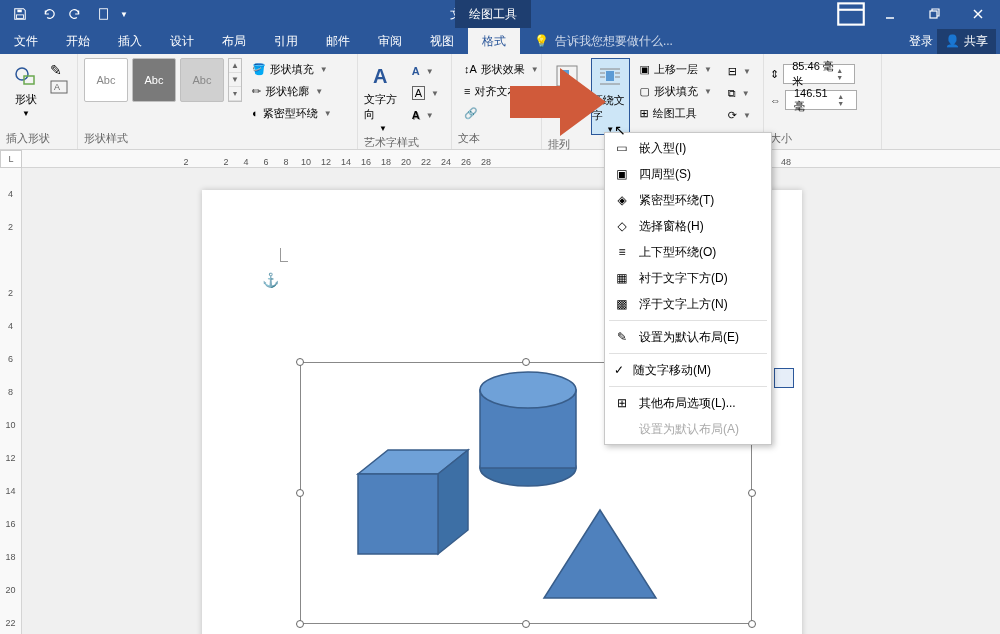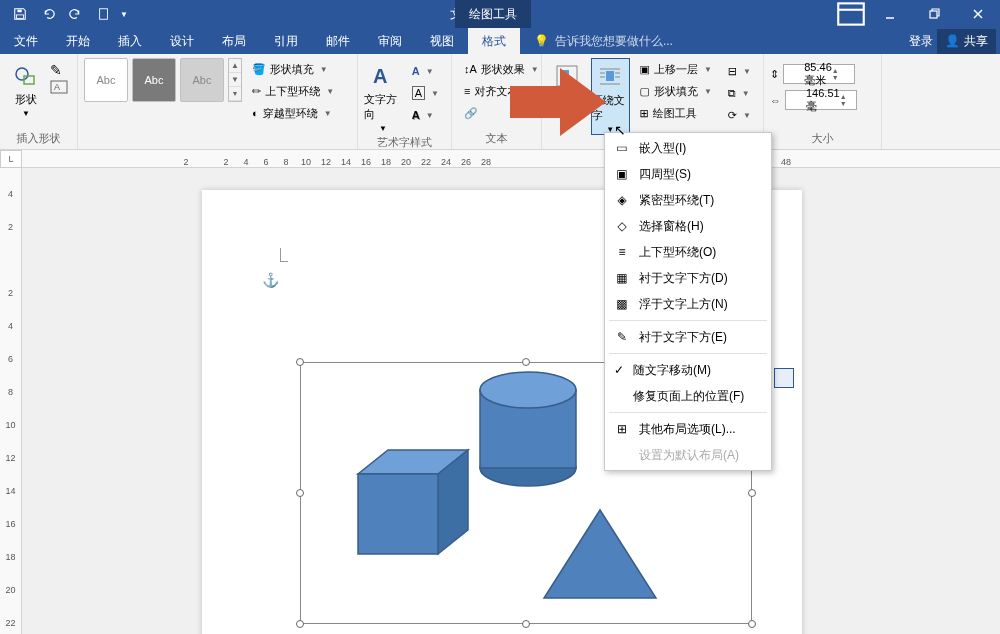--- a/index.html
+++ b/index.html
@@ -22,34 +22,34 @@
 .tab { padding:0 14px; display:flex; align-items:center; cursor:pointer; }
 .tab.active { background:#f3f3f3; color:#2b579a; }
 .tell-me { display:flex; align-items:center; gap:6px; color:#cfd9ea; padding-left:14px; flex:1;}
 .tab-right { display:flex; align-items:center; padding-right:4px; gap:4px;}
 .share-btn { background:#1e3e70; padding:4px 8px; display:flex; align-items:center; gap:4px;}
 
 
 .ribbon { height:96px; background:#f3f3f3; border-bottom:1px solid #d4d4d4; display:flex; }
 .group { border-right:1px solid #e0e0e0; padding:4px 6px 0 6px; display:flex; flex-direction:column; }
 .group-body { flex:1; display:flex; align-items:flex-start; gap:4px;}
-.group-label { text-align:center; font-size:11px; color:#666; padding:2px 0 3px 0; position:relative;}
+.group-label { text-align:left; font-size:11px; color:#666; padding:2px 0 3px 0; position:relative;}
 
 .big-btn { width:40px; display:flex; flex-direction:column; align-items:center; gap:2px; font-size:11px; padding-top:4px; cursor:pointer;}
 .big-btn .ico { width:28px; height:28px; display:flex; align-items:center; justify-content:center;}
 .small-btn { height:22px; padding:0 6px; display:flex; align-items:center; gap:4px; font-size:11px; cursor:pointer; white-space:nowrap;}
 .small-btn .dd { font-size:8px; color:#666; margin-left:2px;}
 .gallery { display:flex; gap:4px; align-items:center;}
 .swatch { width:44px; height:44px; border:1px solid #c0c0c0; background:#fff; display:flex; align-items:center; justify-content:center; font-size:11px; color:#888; border-radius:2px;}
 .swatch.dark { background:#7a7a7a; color:#fff;}
 .swatch.mid { background:#d0d0d0; }
 .gal-scroll{ width:14px; height:44px; border:1px solid #c0c0c0; display:flex; flex-direction:column;}
 .gal-scroll div{flex:1; display:flex; align-items:center; justify-content:center; font-size:8px; color:#666; border-bottom:1px solid #ddd;}
 .spin-box { display:flex; align-items:center; gap:4px; font-size:11px;}
-.spin-input { width:72px; height:20px; border:1px solid #ababab; background:#fff; padding:0 20px; font-size:11px; display:flex; align-items:center; justify-content:space-between;}
+.spin-input { width:72px; height:20px; border:1px solid #ababab; background:#fff; padding:0 8px; font-size:11px; display:flex; align-items:center; justify-content:space-between;}
 .spin-arrows{ width:12px; display:flex; flex-direction:column; font-size:7px; color:#666;}
 .vcol { display:flex; flex-direction:column; }
 
 
 .ruler-corner { position:absolute; left:0; top:150px; width:22px; height:18px; background:#fff; border:1px solid #ccc; font-size:9px; display:flex; align-items:center; justify-content:center; color:#666;}
 .hruler { position:absolute; left:22px; right:0; top:150px; height:18px; background:#f9f9f9; border-bottom:1px solid #d4d4d4; font-size:9px; color:#555; display:flex; align-items:flex-end; padding-left:154px;}
 .hruler span{ width:20px; display:inline-block; text-align:center;}
 .vruler { position:absolute; left:0; top:168px; bottom:0; width:22px; background:#f9f9f9; border-right:1px solid #d4d4d4; font-size:9px; color:#555; display:flex; flex-direction:column; align-items:center; padding-top:4px;}
 .vruler span{ height:20px; }
 
@@ -198,30 +198,31 @@
           </div>
       </div>
       <div class="vcol">
         <div class="small-btn">
             <span>🪣</span>
             <span>形状填充</span>
             <span class="dd">▼</span>
           </div>
         <div class="small-btn">
             <span>✏</span>
-            <span>上下型环绕</span>
+            <span>形状轮廓</span>
             <span class="dd">▼</span>
           </div>
         <div class="small-btn">
             <span>◐</span>
-            <span>穿越型环绕</span>
-            <span class="dd">▼</span>
-          </div>
-      </div>
-    </div>
+            <span>紧密型环绕</span>
+            <span class="dd">▼</span>
+          </div>
+      </div>
+    </div>
+    <div class="group-label">形状样式</div>
   </div>
 
   <div class="group" style="width:94px">
     <div class="group-body">
       <div class="big-btn">
         <div class="ico">
             <svg width="26" height="26">
               <text x="3" y="20" font-size="20" fill="#2b579a" font-weight="bold">A</text>
             </svg>
           </div>
@@ -481,30 +482,26 @@
       <div class="menu-ico">▦</div>
       <span>衬于文字下方(D)</span>
     </div>
   <div class="menu-item">
       <div class="menu-ico">▩</div>
       <span>浮于文字上方(N)</span>
     </div>
   <div class="sep"></div>
   <div class="menu-item">
       <div class="menu-ico">✎</div>
-      <span>衬于文字下方(E)</span>
+      <span>设置为默认布局(E)</span>
     </div>
   <div class="sep"></div>
   <div class="menu-item">
       <div class="chk">✓</div>
       <span>随文字移动(M)</span>
-    </div>
-  <div class="menu-item">
-      <div class="chk"></div>
-      <span>修复页面上的位置(F)</span>
     </div>
   <div class="sep"></div>
   <div class="menu-item">
       <div class="menu-ico">⊞</div>
       <span>其他布局选项(L)...</span>
     </div>
   <div class="menu-item disabled">
       <div class="menu-ico"></div>
       <span>设置为默认布局(A)</span>
     </div>

